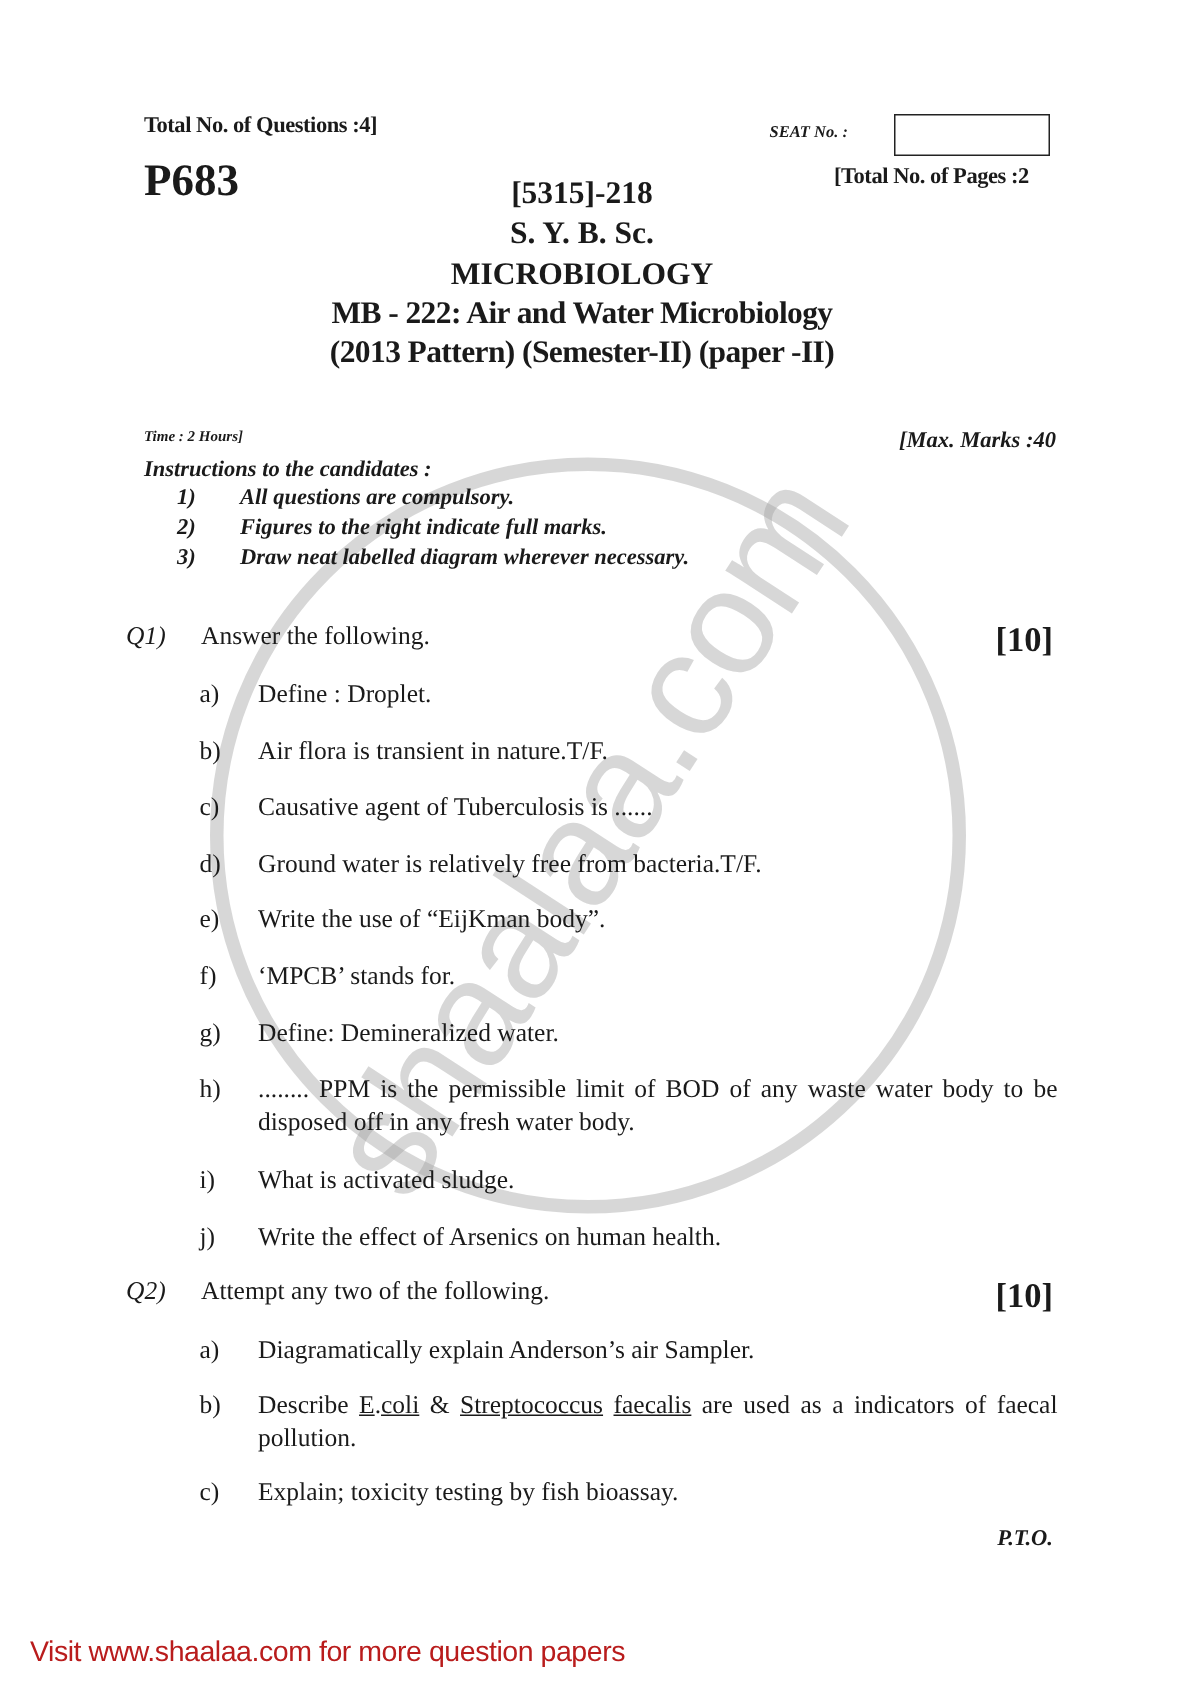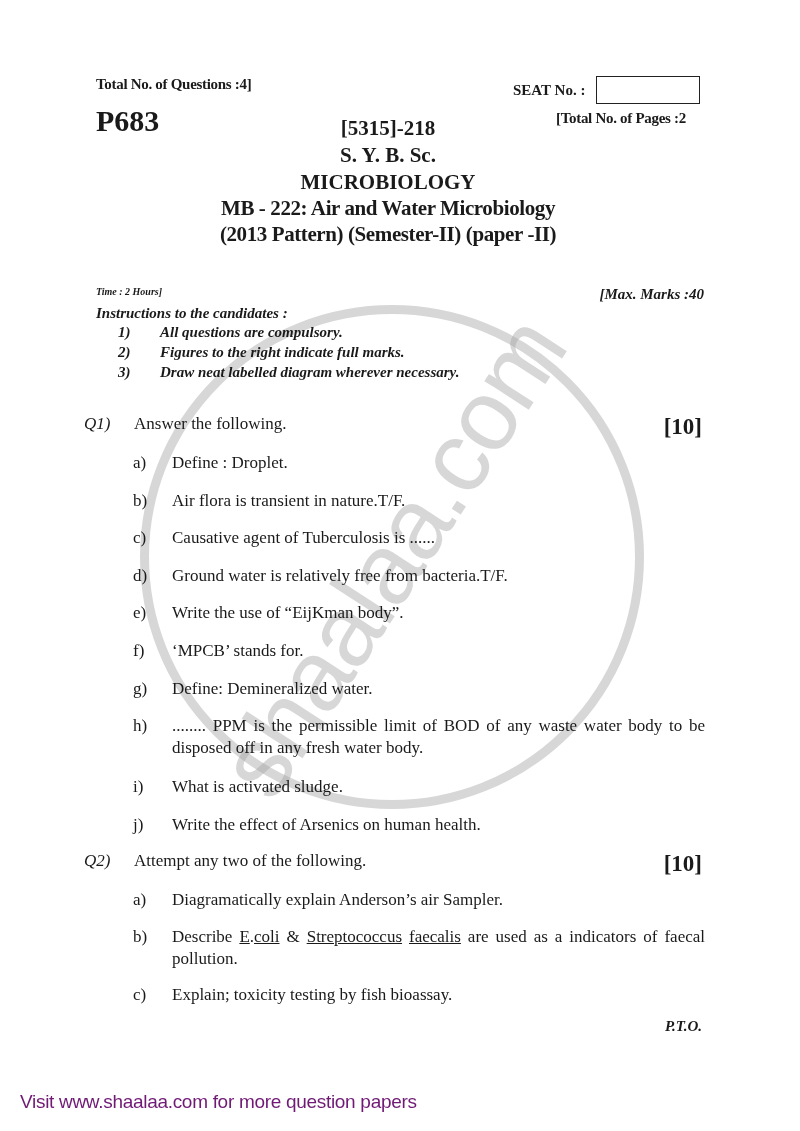--- a/index.html
+++ b/index.html
@@ -2,21 +2,21 @@
 <html><head>
 <meta charset="utf-8">
 <style>
   html, body { margin:0; padding:0; background:#ffffff; }
   body { width:800px; height:1131px; position:relative; overflow:hidden;
          font-family:"Liberation Serif", "DejaVu Serif", serif; color:#1a1a1a; }
   .abs { position:absolute; }
 
   .total-q { left:96px; top:76px; font-size:15px; font-weight:bold; letter-spacing:-0.3px; }
   .pcode { left:96px; top:104px; font-size:30px; font-weight:bold; }
-  .seat-label { left:513px; top:82px; font-size:15px; font-weight:bold; }
+  .seat-label { left:513px; top:82px; font-size:11px; font-weight:bold;font-style:italic; }
   .seat-box { left:596px; top:76px; width:104px; height:28px; border:1.6px solid #222; box-sizing:border-box; }
   .total-pages { left:556px; top:110px; font-size:15px; font-weight:bold; letter-spacing:-0.3px; }
 
   .center { left:0; width:776px; text-align:center; font-weight:bold; }
   .h1 { top:116px; font-size:21px; }
   .h2 { top:143px; font-size:21px; }
   .h3 { top:170px; font-size:21px; }
   .h4 { top:196px; font-size:21px; letter-spacing:-0.4px; }
   .h5 { top:222px; font-size:21px; letter-spacing:-0.4px; }
 
@@ -32,21 +32,21 @@
   .q-txt { position:absolute; left:50px; white-space:nowrap; }
   .marks { right:98px; font-size:23px; font-weight:bold; }
 
   .item { left:133px; width:572px; font-size:17px; line-height:22px; }
   .item .lbl { position:absolute; left:0; top:0; }
   .item .txt { position:absolute; left:39px; right:0; top:0; text-align:justify; }
   .u { text-decoration:underline; }
 
   .pto { right:98px; top:1018px; font-size:15px; font-weight:bold; font-style:italic; }
 
-  .footer { left:20px; top:1091px; font-family:"Liberation Sans", "DejaVu Sans", sans-serif; font-size:19px; color:#701a75; letter-spacing:-0.3px; }
+  .footer { left:20px; top:1091px; font-family:"Liberation Sans", "DejaVu Sans", sans-serif; font-size:19px; color:#b91c1c; letter-spacing:-0.3px; }
 
   .wm-circle { left:140px; top:305px; width:504px; height:504px; border-radius:50%;
                border:9px solid rgba(160,160,160,0.42); box-sizing:border-box; pointer-events:none; }
   .wm-text { left:392px; top:557px; transform:translate(-50%,-50%) rotate(-57deg);
              font-family:"Liberation Sans", "DejaVu Sans", sans-serif; font-size:100px;
              color:rgba(160,160,160,0.42); white-space:nowrap; pointer-events:none; letter-spacing:-2px; }
 </style>
 </head>
 <body>
 

